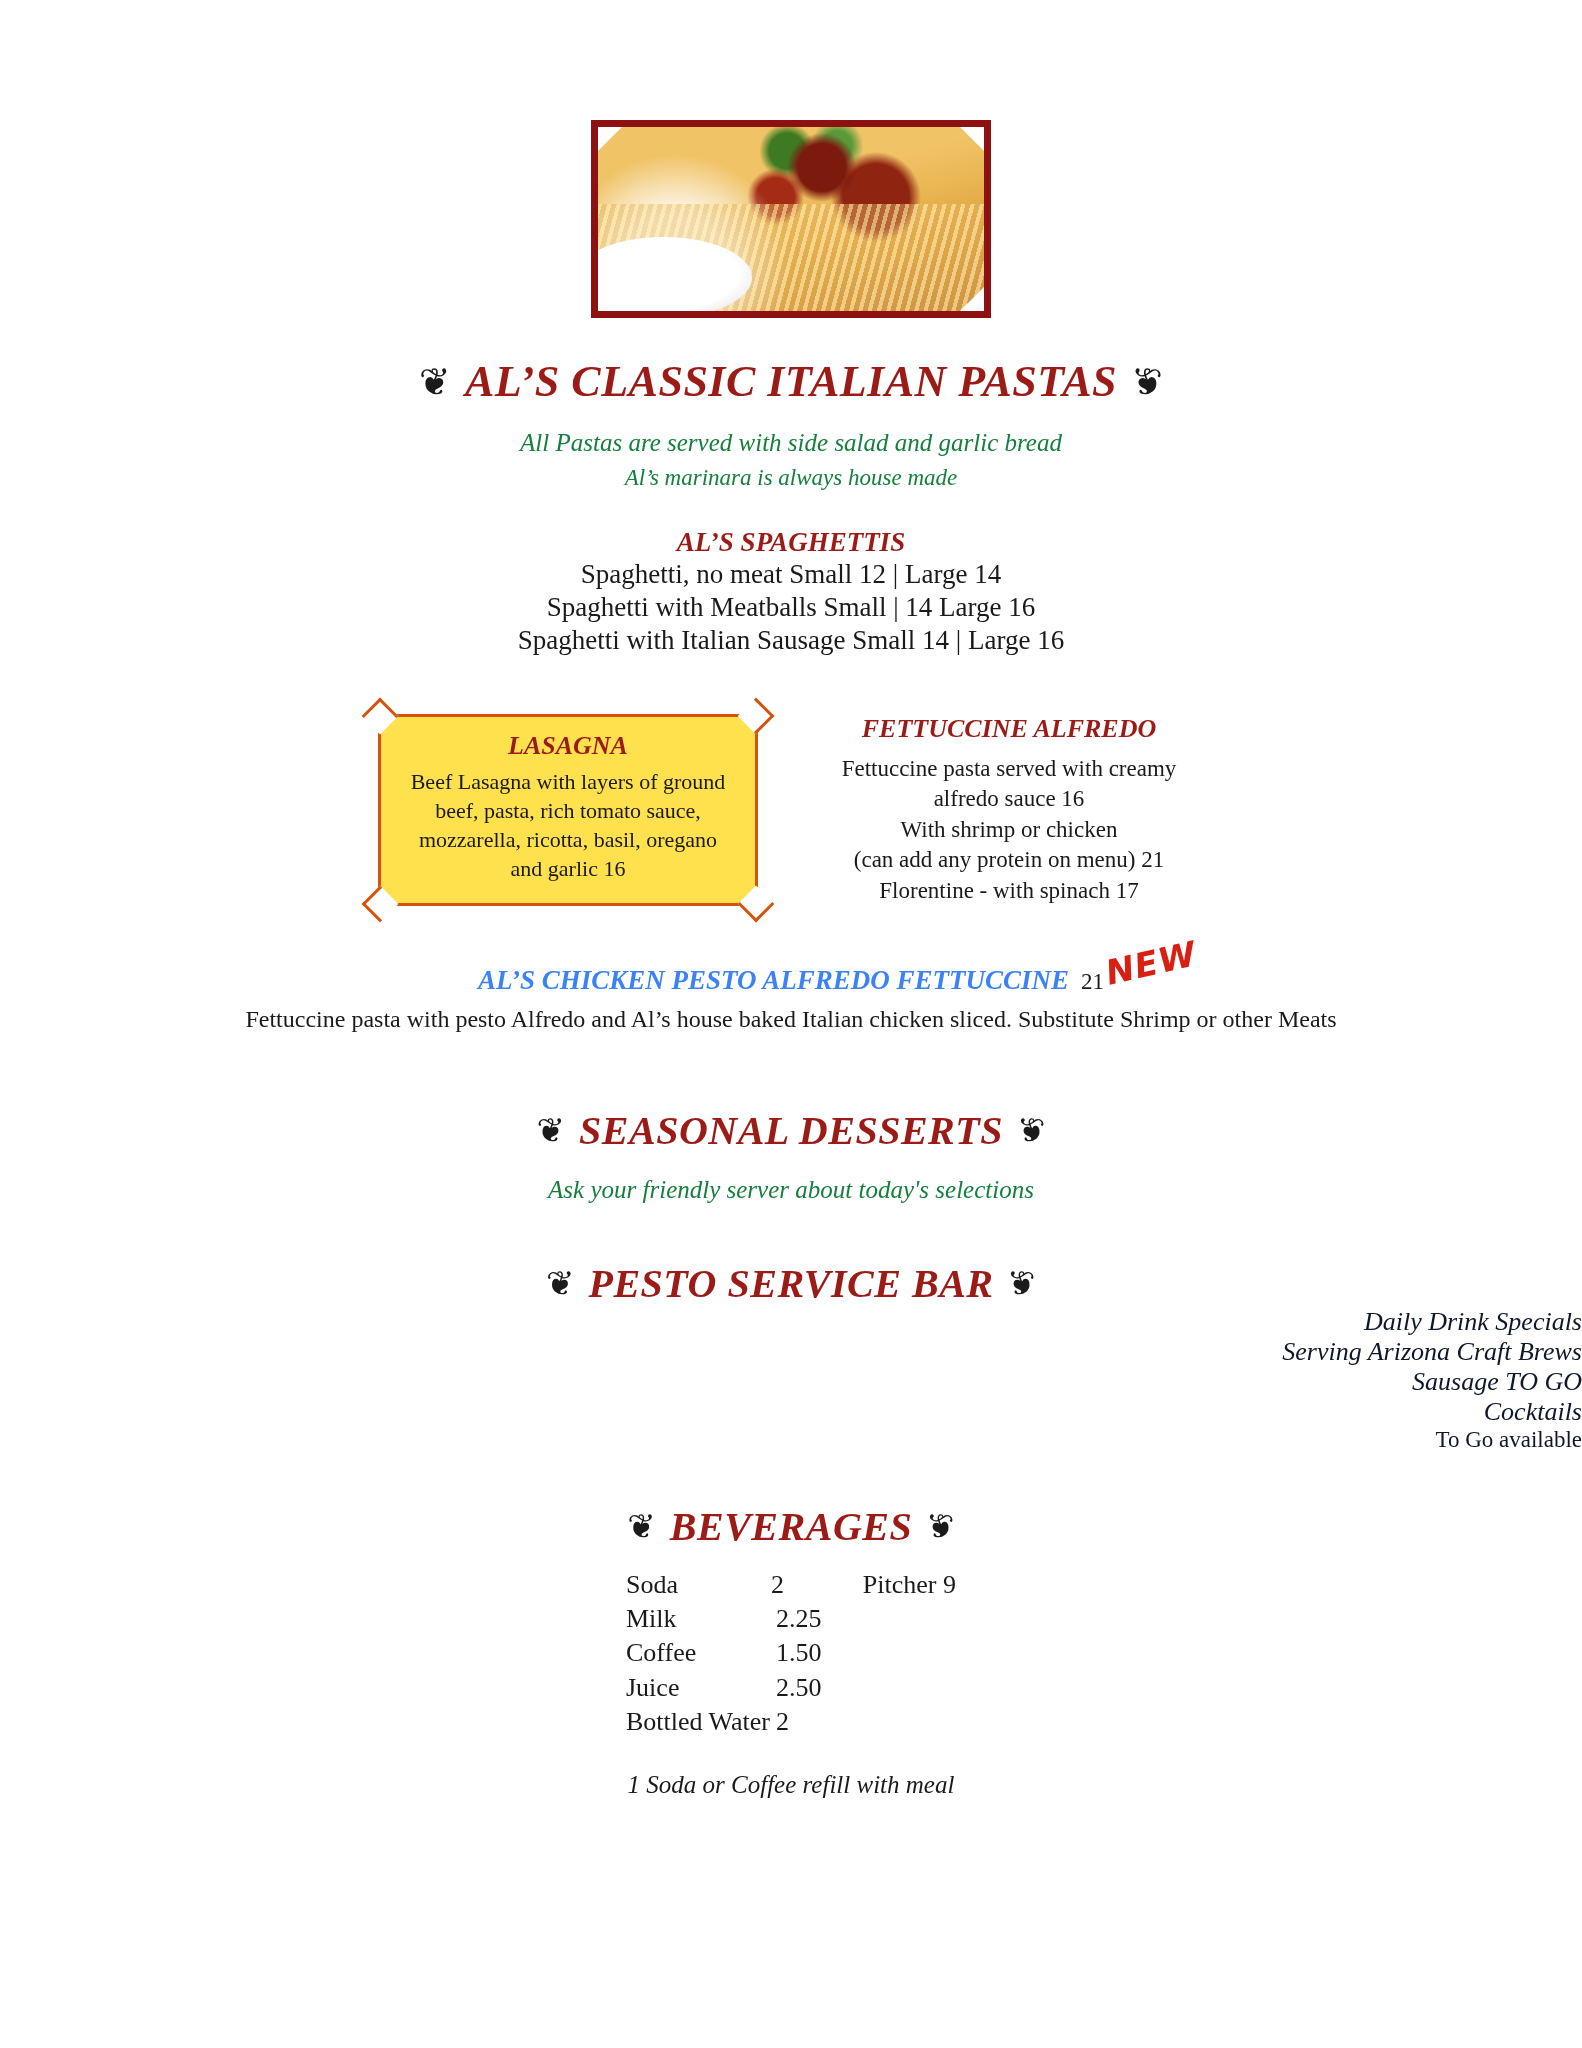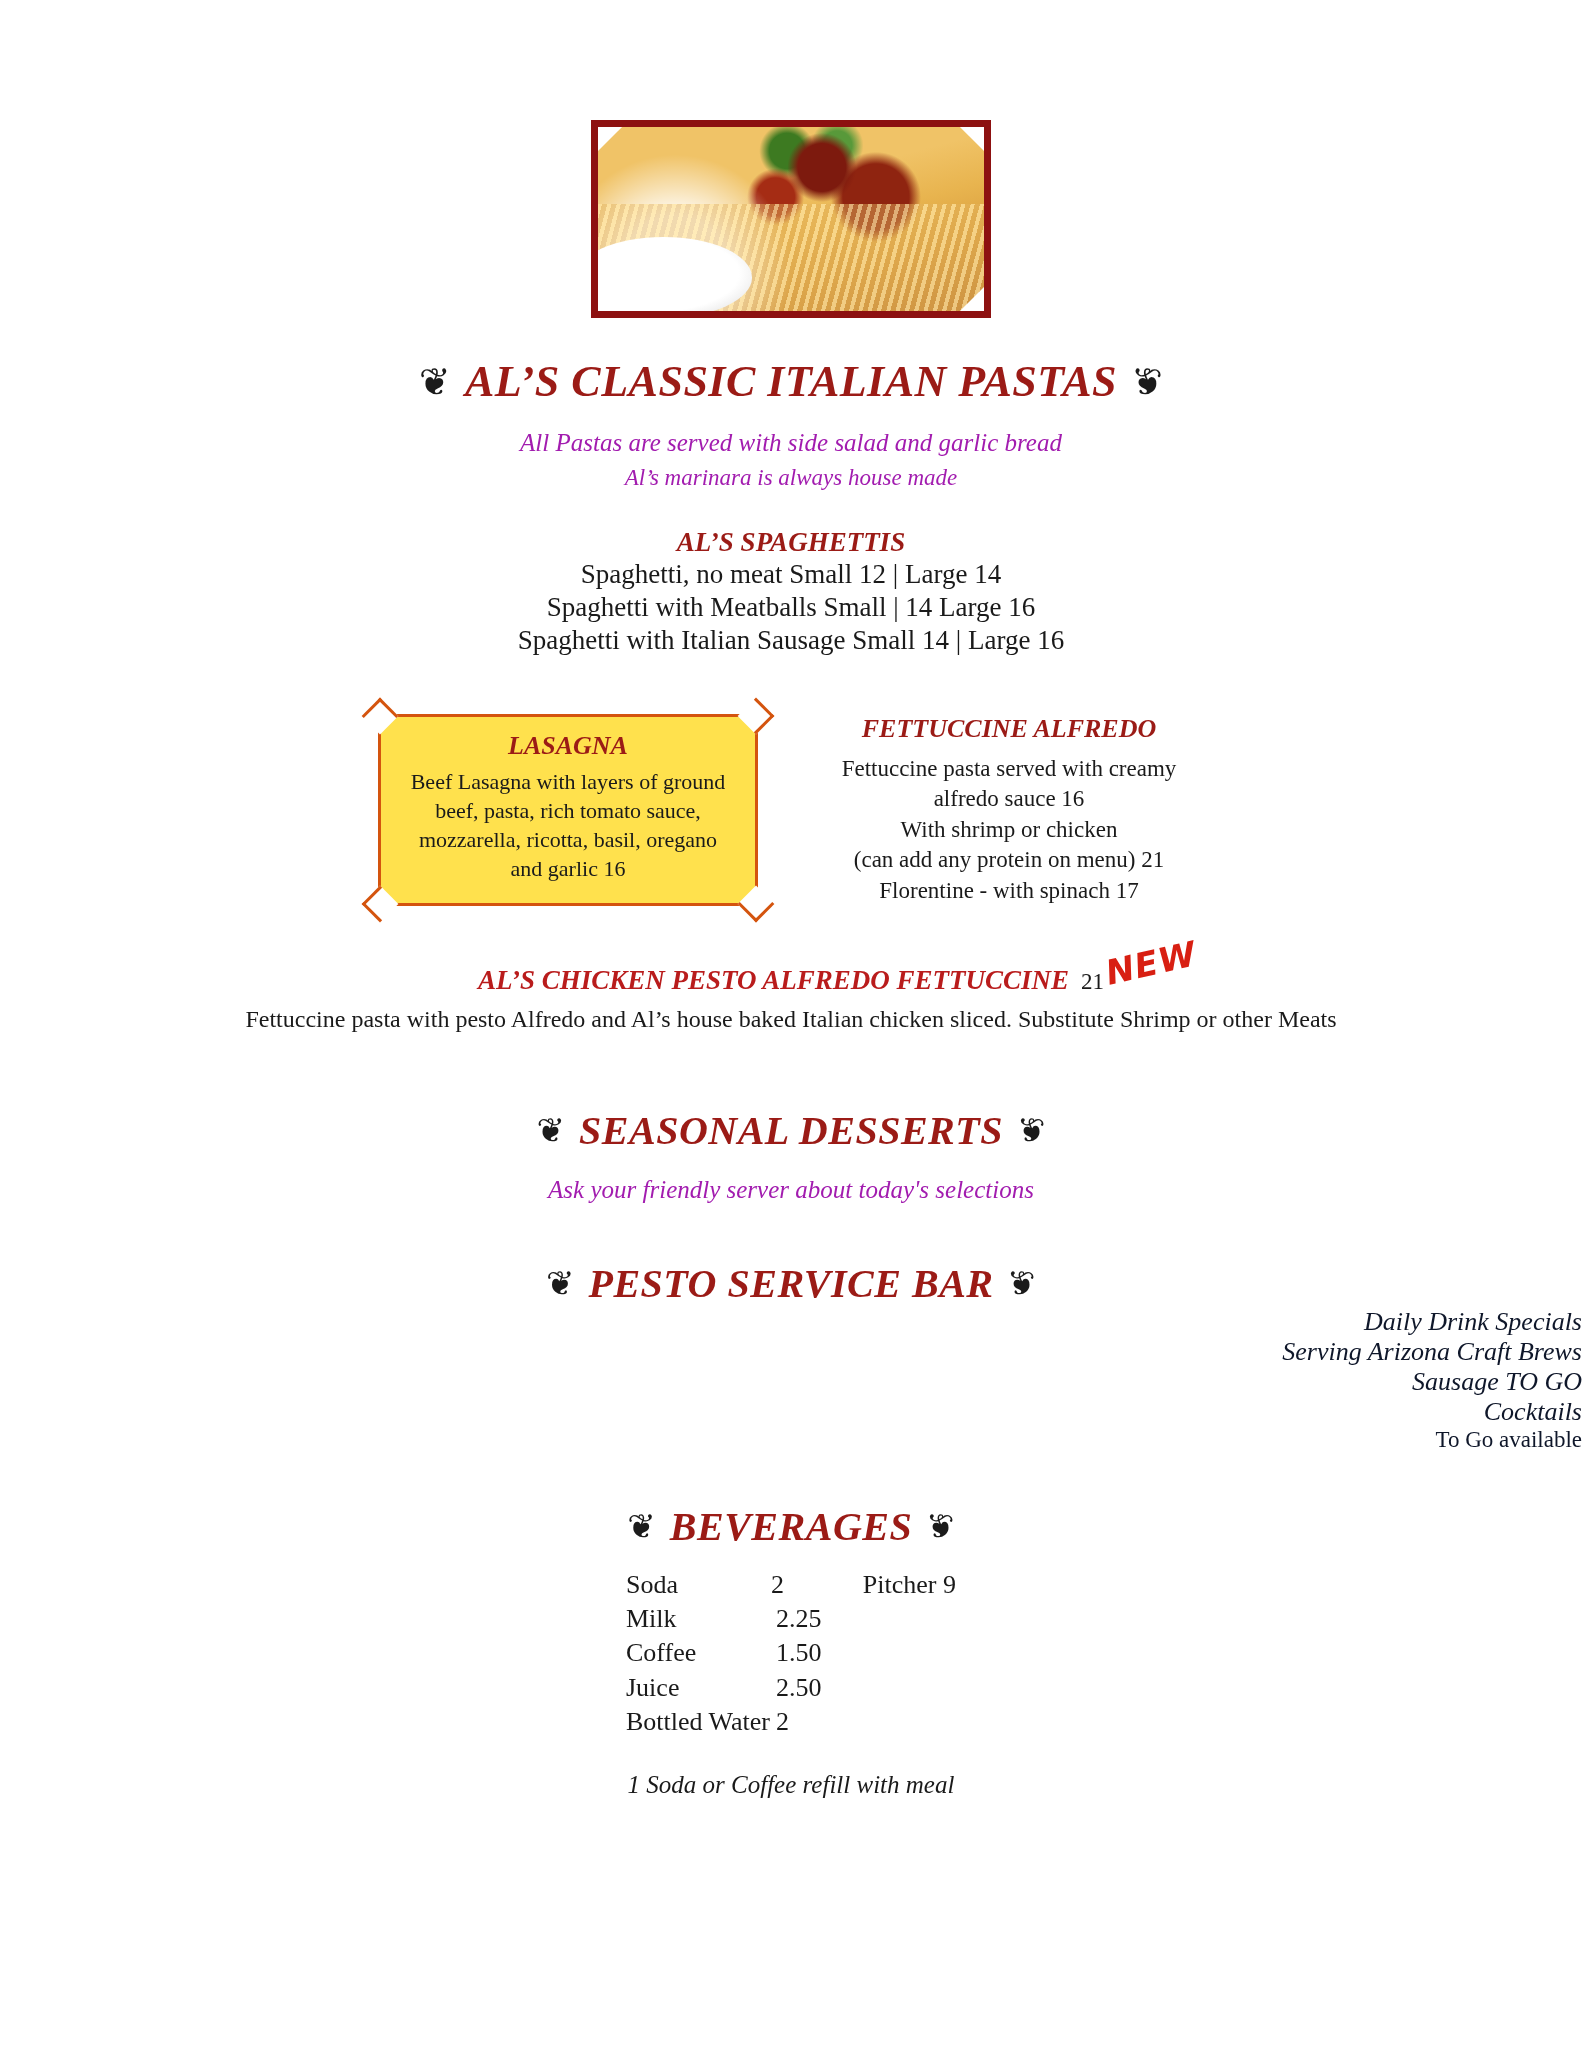--- a/index.html
+++ b/index.html
@@ -117,21 +117,21 @@
     font-family: "DejaVu Sans", sans-serif;
     letter-spacing: -2px;
   }
   .flourish.right { transform: scaleX(-1); }
 
   .h-pastas { font-size: 44px; margin-top: 38px; }
   .h-pastas .flourish { font-size: 38px; }
 
   .sub-red {
     text-align: center;
-    color: #a21caf;
+    color: #15803d;
     font-style: italic;
     font-size: 25px;
     margin-top: 22px;
   }
   .sub-red.small { font-size: 23px; margin-top: 8px; }
 
   .group-title {
     text-align: center;
     color: #9b1b16;
     font-style: italic;
@@ -211,21 +211,21 @@
     line-height: 1.33;
   }
 
   
   .pesto-wrap {
     margin-top: 58px;
     text-align: center;
     position: relative;
   }
   .pesto-title {
-    color: #b91c1c;
+    color: #3b82f6;
     font-style: italic;
     font-weight: bold;
     font-size: 27px;
     display: inline-block;
   }
   .pesto-price {
     color: #1a1a1a;
     font-style: normal;
     font-weight: normal;
     font-size: 23px;

